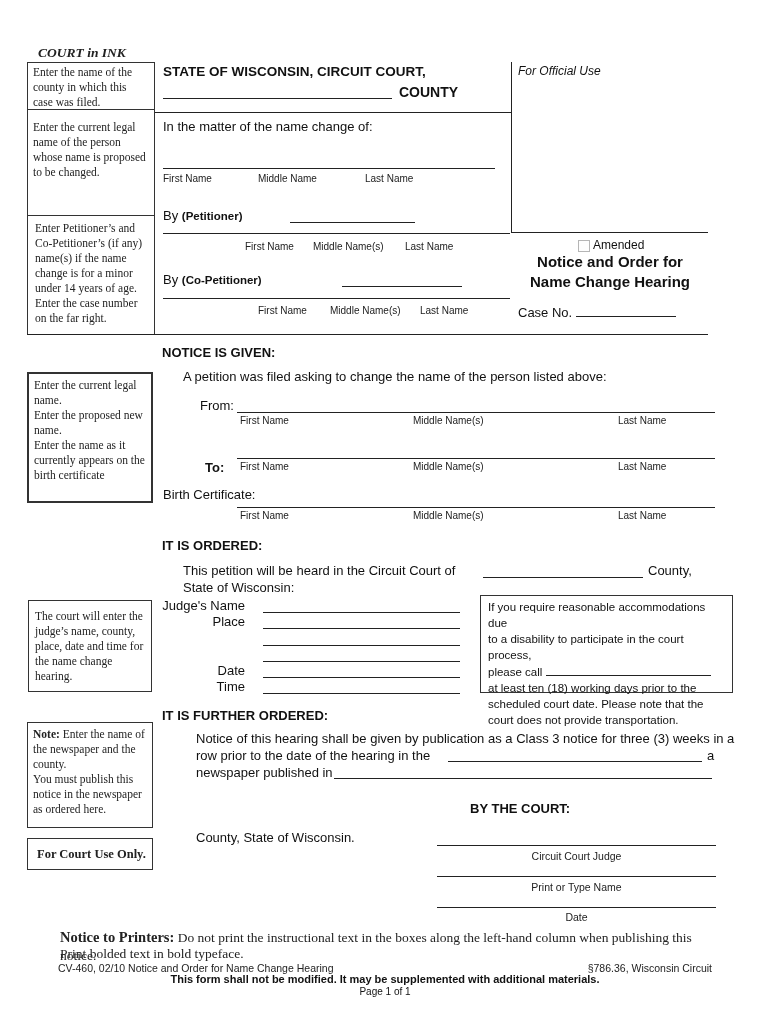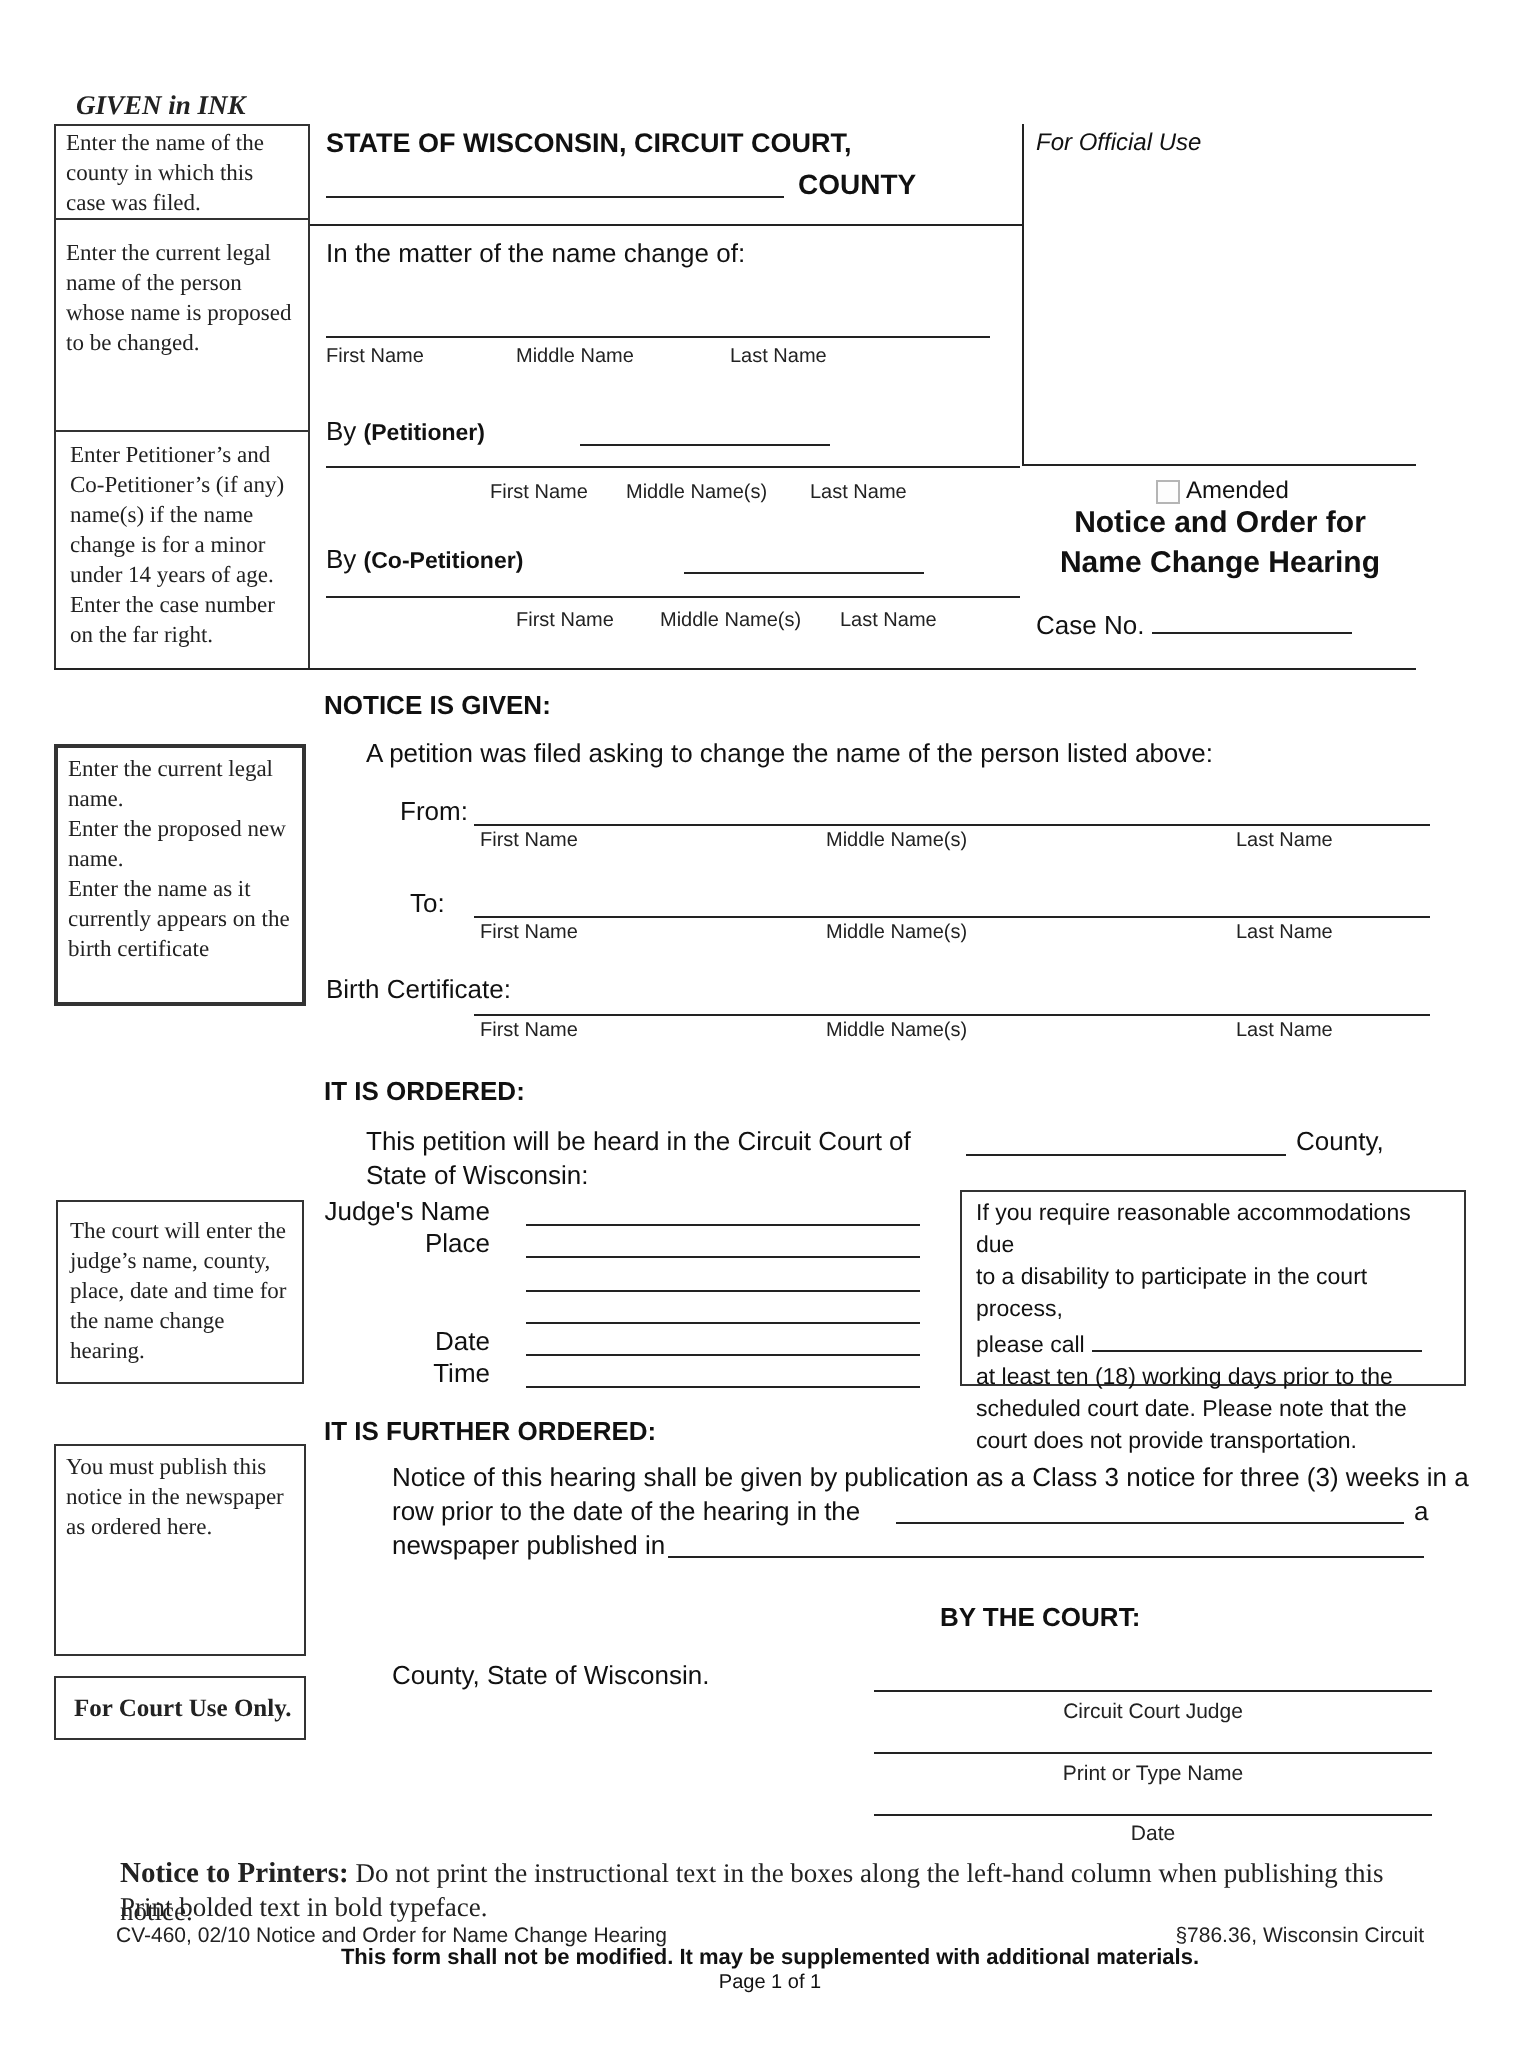--- a/index.html
+++ b/index.html
@@ -17,21 +17,21 @@
   .instr{font-size:11.5px;line-height:1.3;}
   .ul{display:inline-block;border-bottom:1px solid #222;height:12px;vertical-align:baseline;}
   .center{text-align:center;}
   .right{text-align:right;}
 </style>
 </head>
 <body>
 
 <div class="page">
 
-  <div class="abs serif b i" style="left:38px;top:45px;font-size:13.5px;">GIVEN in INK</div>
+  <div class="abs serif b i" style="left:38px;top:45px;font-size:13.5px;">COURT in INK</div>
 
   <div class="box" style="left:27px;top:62px;width:128px;height:273px;border-width:1.5px;">
     <div class="serif instr" style="height:46px;padding:2px 5px;box-sizing:border-box;">Enter the name of the county in which this case was filed.</div>
     <div class="serif instr" style="height:106px;padding:10px 5px 0;box-sizing:border-box;border-top:1px solid #333;">Enter the current legal name of the person whose name is proposed to be changed.</div>
     <div class="serif instr" style="height:117px;padding:5px 5px 0 7px;box-sizing:border-box;border-top:1px solid #333;">Enter Petitioner’s and Co-Petitioner’s (if any) name(s) if the name change is for a minor under 14 years of age. Enter the case number on the far right.</div>
   </div>
 
   <div class="abs b" style="left:163px;top:64px;font-size:13.5px;">STATE OF WISCONSIN, CIRCUIT COURT,</div>
   <div class="hline" style="left:163px;top:98px;width:229px;"></div>
   <div class="abs b" style="left:399px;top:84px;font-size:14px;">COUNTY</div>
@@ -88,21 +88,21 @@
     <div class="serif instr">Enter the proposed new name.</div>
     <div class="serif instr">Enter the name as it currently appears on the birth certificate</div>
   </div>
 
   <div class="abs" style="left:200px;top:398px;">From:</div>
   <div class="hline" style="left:237px;top:412px;width:478px;"></div>
   <div class="abs small" style="left:240px;top:415px;">First Name</div>
   <div class="abs small" style="left:413px;top:415px;">Middle Name(s)</div>
   <div class="abs small" style="left:618px;top:415px;">Last Name</div>
 
-  <div class="abs" style="left:205px;top:444px;">To:</div>
+  <div class="abs" style="left:205px;top:460px;font-weight:bold;">To:</div>
   <div class="hline" style="left:237px;top:458px;width:478px;"></div>
   <div class="abs small" style="left:240px;top:461px;">First Name</div>
   <div class="abs small" style="left:413px;top:461px;">Middle Name(s)</div>
   <div class="abs small" style="left:618px;top:461px;">Last Name</div>
 
   <div class="abs" style="left:163px;top:487px;">Birth Certificate:</div>
   <div class="hline" style="left:237px;top:507px;width:478px;"></div>
   <div class="abs small" style="left:240px;top:510px;">First Name</div>
   <div class="abs small" style="left:413px;top:510px;">Middle Name(s)</div>
   <div class="abs small" style="left:618px;top:510px;">Last Name</div>
@@ -136,20 +136,24 @@
       <span class="ul" style="width:165px;"></span>
     </div>
     <div>at least ten (18) working days prior to the</div>
     <div>scheduled court date.  Please note that the</div>
     <div>court does not provide transportation.</div>
   </div>
 
   <div class="abs b" style="left:162px;top:708px;">IT IS FURTHER ORDERED:</div>
 
   <div class="box" style="left:27px;top:722px;width:126px;height:106px;border-width:1.5px;padding:4px 5px;">
+    <div class="serif instr">
+      <span class="b">Note:</span>
+      <span>Enter the name of the newspaper and the county.</span>
+    </div>
     <div class="serif instr">You must publish this notice in the newspaper as ordered here.</div>
   </div>
 
   <div class="abs" style="left:196px;top:731px;">Notice of this hearing shall be given by publication as a Class 3 notice for three (3) weeks in a</div>
   <div class="abs" style="left:196px;top:748px;">row prior to the date of the hearing in the</div>
   <div class="hline" style="left:448px;top:761px;width:254px;"></div>
   <div class="abs" style="left:707px;top:748px;">a</div>
   <div class="abs" style="left:196px;top:765px;">newspaper published in</div>
   <div class="hline" style="left:334px;top:778px;width:378px;"></div>
   <div class="abs" style="left:196px;top:782px;margin-top:48px;">County, State of Wisconsin.</div>

